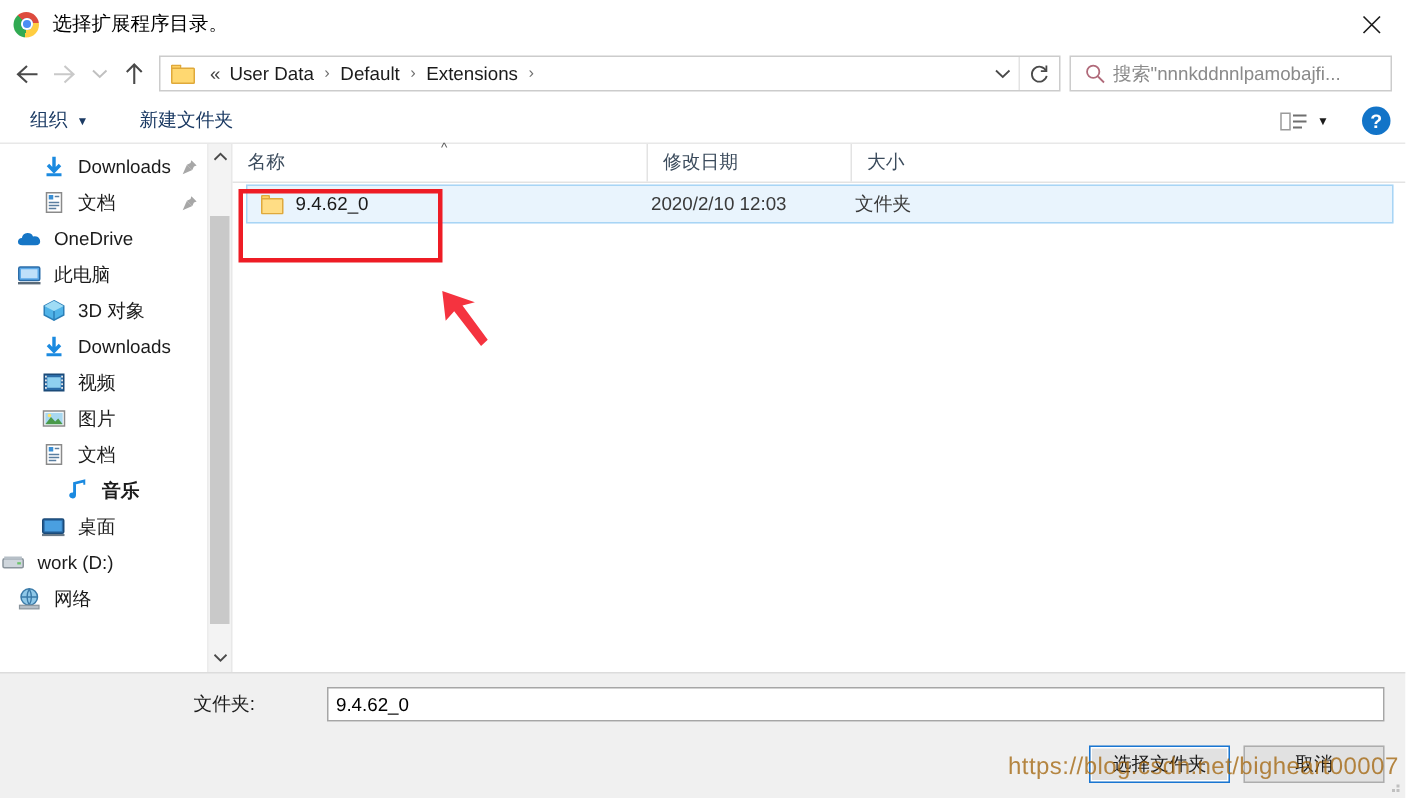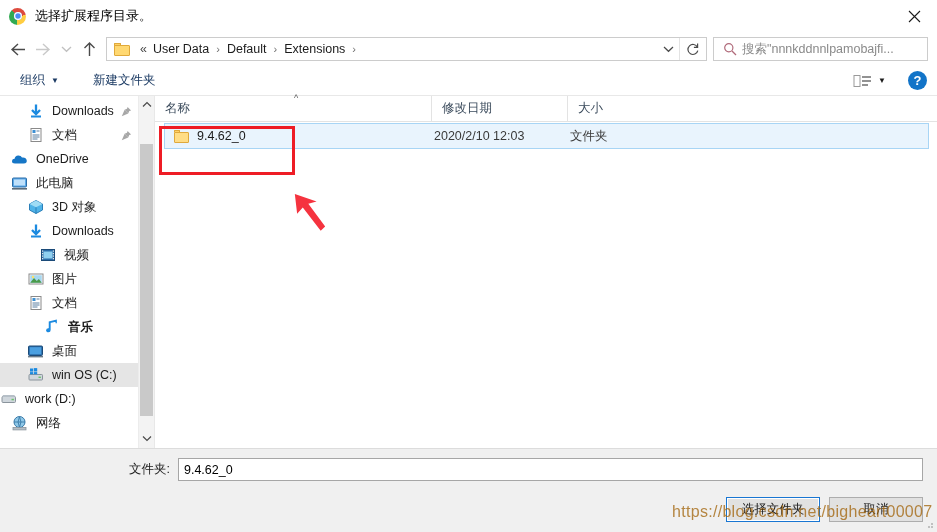--- a/index.html
+++ b/index.html
@@ -271,21 +271,21 @@
   }
 
   
   .footer {
     flex: 0 0 84px; background: #f0f0f0;
     border-top: 1px solid #dcdcdc;
     position: relative;
   }
   .field-row {
     display: flex; align-items: center;
-    position: absolute; left: 129px; top: 9px; right: 14px;
+    position: absolute; left: 129px; top: 9px; right: 14px; gap: 40px;
   }
   .field-label {
     font-size: 12.5px; color: #1b1b1b;
     margin-right: 8px; white-space: nowrap;
   }
   .field-input {
     flex: 1 1 auto; height: 23px;
     border: 1px solid #a6a6a6; background: #ffffff;
     font-size: 12.5px; color: #000000;
     padding: 0 5px; font-family: inherit;
@@ -495,21 +495,21 @@
           </div>
           <div class="nav-item" style="padding-left: 27px;">
             <span class="nav-ico">
               <svg width="16" height="16" viewBox="0 0 16 16">
                 <path d="M8 1.5 V9.5 M4 7 L8 11.2 L12 7" stroke="#1b8ae0" stroke-width="2.3" fill="none"></path>
                 <rect x="3" y="12.5" width="10" height="2" fill="#1b8ae0"></rect>
               </svg>
             </span>
             <span class="nav-label">Downloads</span>
           </div>
-          <div class="nav-item" style="padding-left: 39px;">
+          <div class="nav-item" style="padding-left: 27px;">
             <span class="nav-ico">
               <svg width="16" height="16" viewBox="0 0 16 16">
                 <rect x="1.5" y="2.5" width="13" height="11" fill="#2b6ca8" stroke="#1b4a78" stroke-width="1"></rect>
                 <rect x="3.5" y="4.5" width="9" height="7" fill="#8fd0f0"></rect>
                 <g fill="#e8e8e8">
                   <rect x="2" y="3.5" width="1.2" height="1.2"></rect>
                   <rect x="2" y="6" width="1.2" height="1.2"></rect>
                   <rect x="2" y="8.5" width="1.2" height="1.2"></rect>
                   <rect x="2" y="11" width="1.2" height="1.2"></rect>
                   <rect x="12.8" y="3.5" width="1.2" height="1.2"></rect>
@@ -553,35 +553,20 @@
           </div>
           <div class="nav-item" style="padding-left: 27px;">
             <span class="nav-ico">
               <svg width="17" height="16" viewBox="0 0 17 16">
                 <rect x="1.5" y="3" width="14" height="9.5" rx="1" fill="#2b6ca8" stroke="#1b4a78" stroke-width="1"></rect>
                 <rect x="2.8" y="4.2" width="11.4" height="7" fill="#4a9fe0"></rect>
                 <rect x="1" y="13" width="15" height="1.4" fill="#6a7a88"></rect>
               </svg>
             </span>
             <span class="nav-label">桌面</span>
-          </div>
-          <div class="nav-item selected" style="padding-left: 27px;">
-            <span class="nav-ico">
-              <svg width="17" height="16" viewBox="0 0 17 16">
-                <rect x="2" y="7.5" width="13.5" height="5.5" rx="0.8" fill="#cfd6dc" stroke="#8a949c" stroke-width="1"></rect>
-                <rect x="11.5" y="9.6" width="2.4" height="1.4" fill="#6ac46a"></rect>
-                <g fill="#1b8ae0">
-                  <rect x="3" y="1.5" width="3.1" height="3.1"></rect>
-                  <rect x="6.8" y="1.1" width="3.4" height="3.4"></rect>
-                  <rect x="3" y="5.1" width="3.1" height="2.2"></rect>
-                  <rect x="6.8" y="5.1" width="3.4" height="2.2"></rect>
-                </g>
-              </svg>
-            </span>
-            <span class="nav-label">win OS (C:)</span>
           </div>
           <div class="nav-item" style="">
             <span class="nav-ico">
               <svg width="17" height="16" viewBox="0 0 17 16">
                 <rect x="2" y="5.5" width="13.5" height="6" rx="1" fill="#cfd6dc" stroke="#8a949c" stroke-width="1"></rect>
                 <rect x="2.8" y="4" width="11.8" height="2" fill="#b6bfc7"></rect>
                 <rect x="11.5" y="7.8" width="2.4" height="1.5" fill="#6ac46a"></rect>
               </svg>
             </span>
             <span class="nav-label">work (D:)</span>

